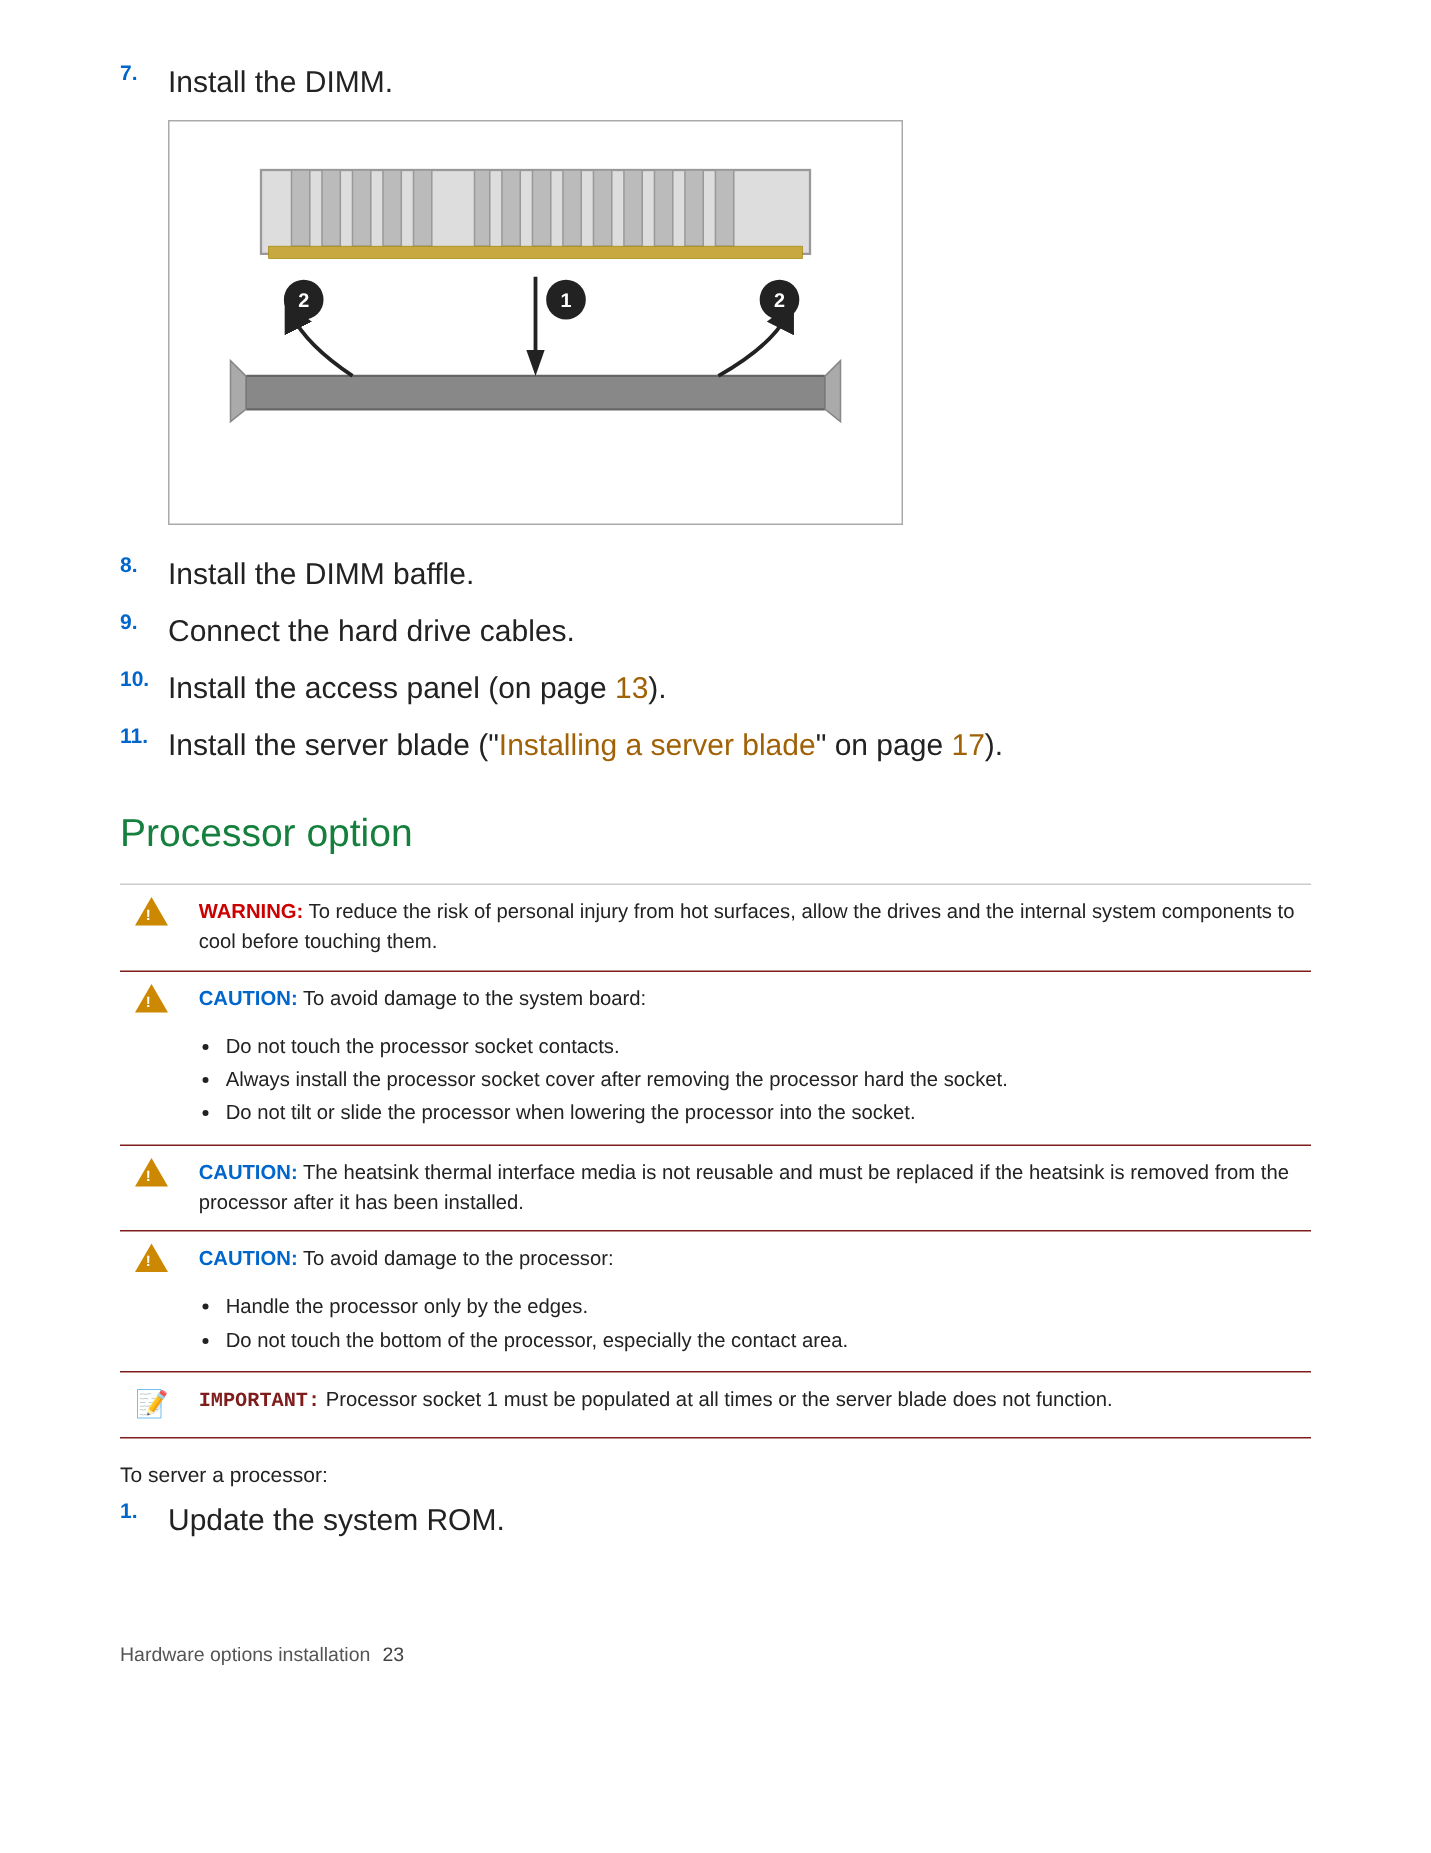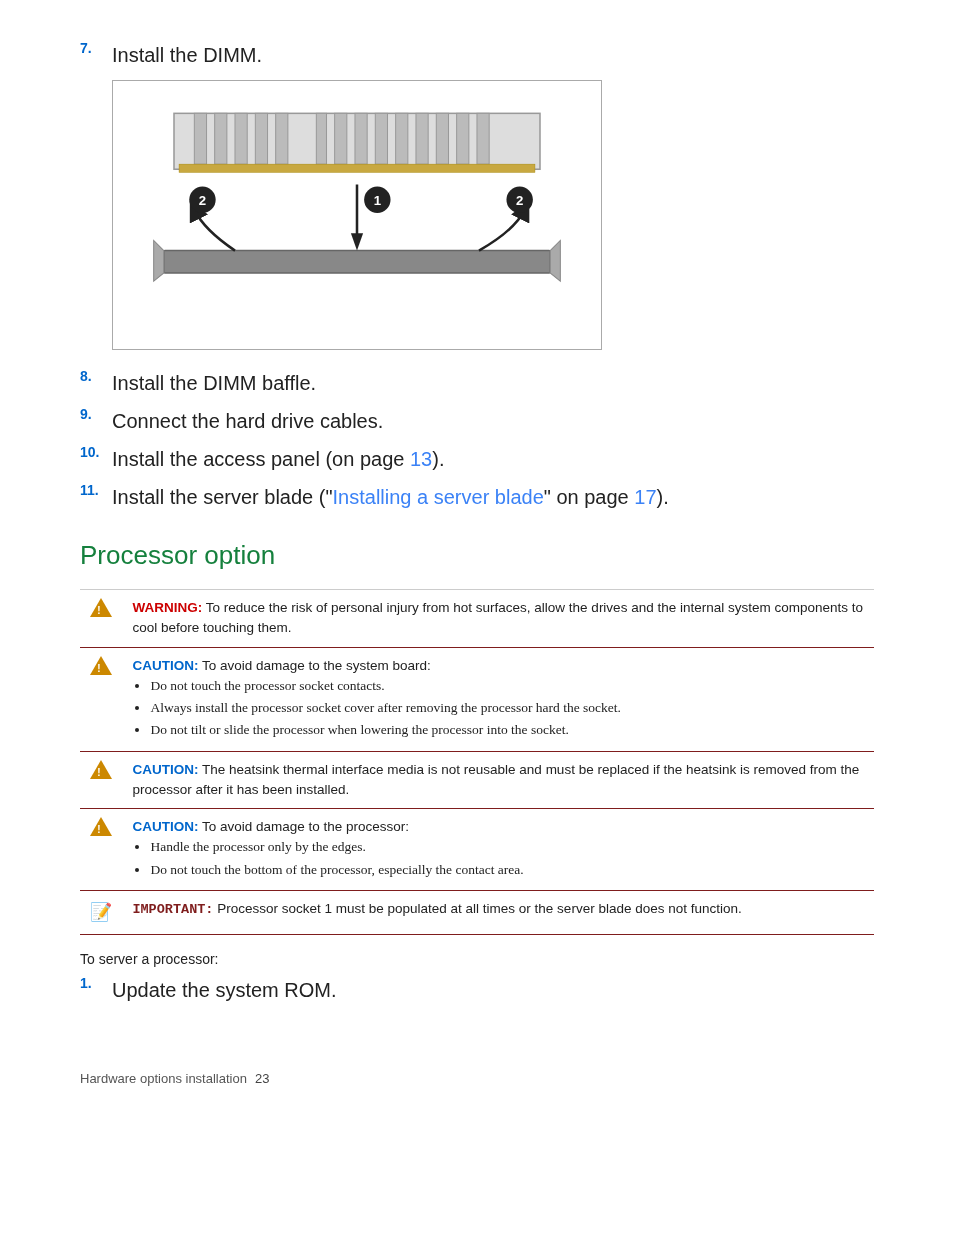--- a/index.html
+++ b/index.html
@@ -24,21 +24,21 @@
       font-weight: bold;
       min-width: 32px;
       font-size: 14px;
     }
     .step-text {
       font-size: 20px;
       color: #222;
       line-height: 1.5;
     }
     .step-text a, .link {
-      color: #3b82f6;
+      color: #a16207;
       text-decoration: none;
     }
 
     
     .diagram-box {
       border: 1px solid #aaa;
       width: 490px;
       height: 270px;
       margin: 10px 0 18px 32px;
       display: flex;
@@ -95,22 +95,21 @@
       font-weight: bold;
       font-family: Liberation Mono, monospace;
     }
     .notice-text {
       color: #222;
       font-size: 13.5px;
     }
     .notice-list {
       list-style: disc;
       margin-left: 18px;
-      margin-top: 0;
-      font-family: Liberation Serif, serif;
+      margin-top: 12px;
     }
     .notice-list li {
       margin-bottom: 2px;
     }
 
     
     .triangle-icon {
       width: 0;
       height: 0;
       border-left: 11px solid transparent;

